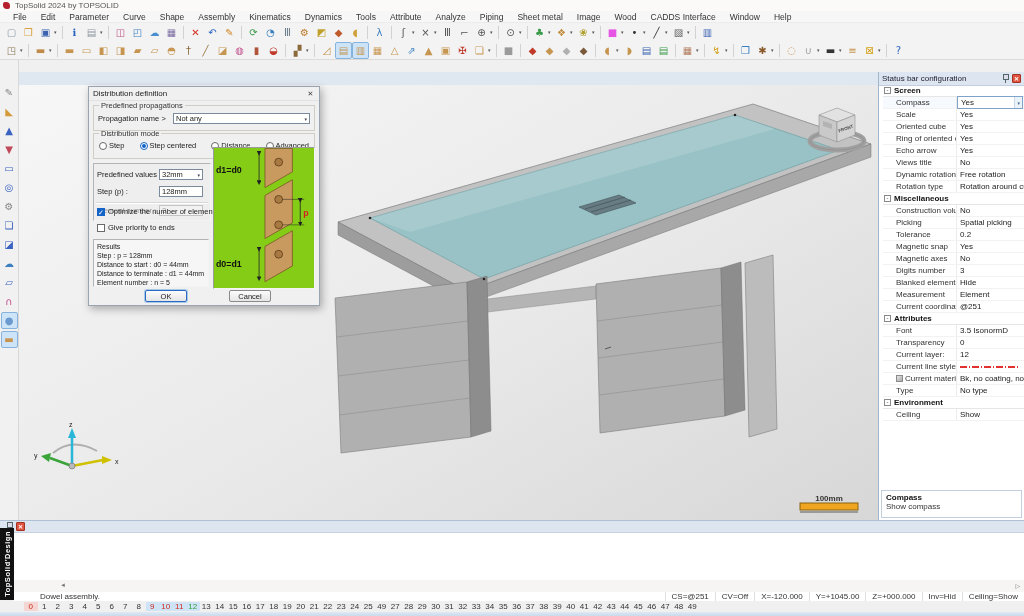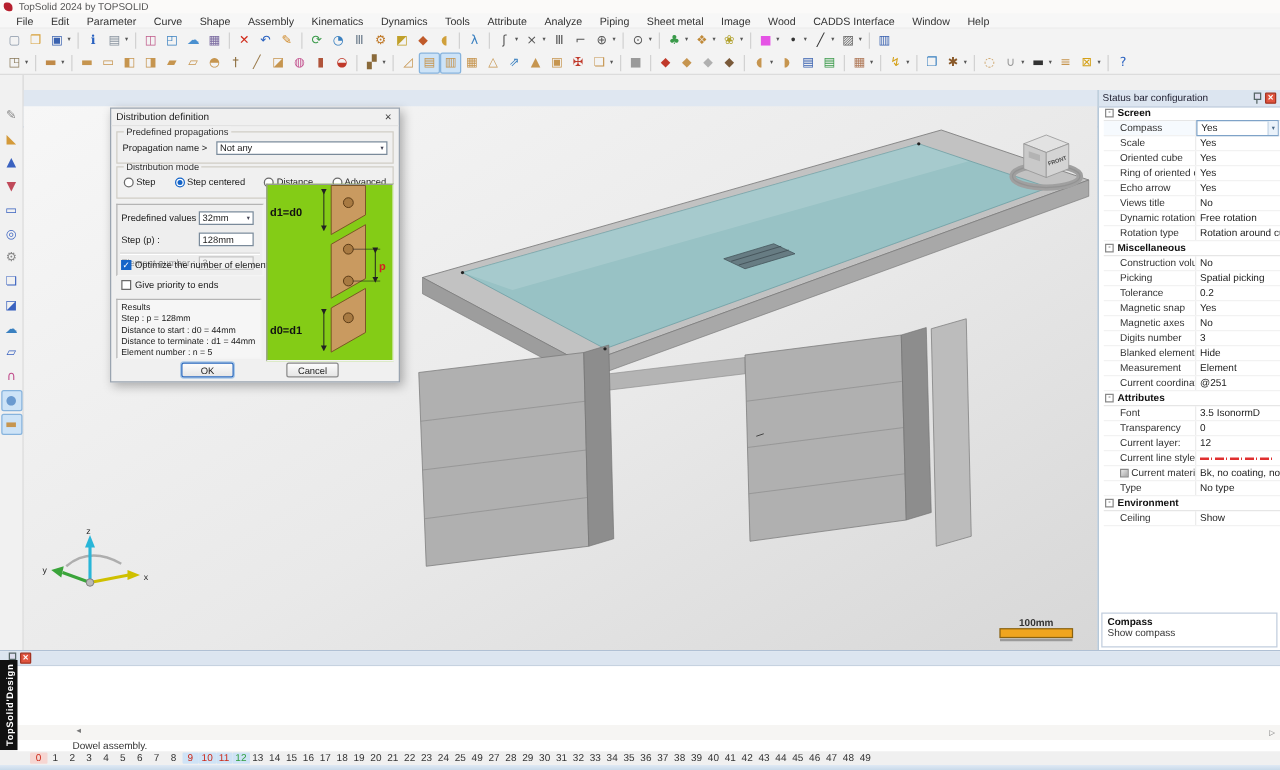--- a/index.html
+++ b/index.html
@@ -145,21 +145,21 @@
   .bscroll{font-size:6px;color:#777;margin:2px 4px 0 0}
   .bscroll-l::before{content:"◄"}
   .bscroll-r::before{content:"▷"}
   .bscroll-r{margin-left:auto;margin-right:4px}
   .btab{height:12px;padding:0 14px;display:flex;align-items:center;font-size:8px;color:#444;
         background:#eceae6;border:1px solid #c9c5bd;border-top:none;box-sizing:border-box;margin-right:3px;
         clip-path:polygon(0 0,100% 0,calc(100% - 5px) 100%,5px 100%)}
   .btab.active{background:#fff;border-color:#9a9a9a;color:#111}
   #statusline{position:absolute;left:14px;top:592px;width:1010px;height:9px;background:#fff;
               display:flex;align-items:center;font-size:8px;color:#333}
-  #status-msg{margin-left:44px;white-space:nowrap}
+  #status-msg{margin-left:26px;white-space:nowrap}
   #segs{margin-left:auto;display:flex;align-items:center;height:100%}
   .seg{padding:0 6px;border-left:1px solid #e0e0e0;white-space:nowrap}
   #layerbar{position:absolute;left:24px;top:601px;height:11px;display:flex;align-items:center}
   .lnum{width:13.5px;text-align:center;font-size:8px;color:#333;border-radius:1px}
   .lnum.occupied{color:#cc2a1a;background:#f6d6d2}
   .lnum.selred{color:#cc2a1a;background:#cfe3f6}
   .lnum.selgreen{color:#2f9e3f;background:#cfe3f6}
   #bottomstrip{position:absolute;left:0;top:612px;width:1024px;height:4px;background:linear-gradient(#dfe9f4,#c9daea)}
 </style>
 </head>
@@ -945,20 +945,29 @@
   <span>TopSolid'Design</span>
 </div>
 
 <div id="btabrow">
   <span class="bscroll bscroll-l"></span>
   <span class="bscroll bscroll-r"></span>
 </div>
 
 <div id="statusline">
   <span id="status-msg">Dowel assembly.</span>
+  <span id="segs">
+      <span class="seg">CS=@251</span>
+      <span class="seg">CV=Off</span>
+      <span class="seg">X=-120.000</span>
+      <span class="seg">Y=+1045.00</span>
+      <span class="seg">Z=+000.000</span>
+      <span class="seg">Inv=Hid</span>
+      <span class="seg">Ceiling=Show</span>
+    </span>
 </div>
 
 <div id="layerbar">
     <span class="lnum occupied">0</span>
     <span class="lnum">1</span>
     <span class="lnum">2</span>
     <span class="lnum">3</span>
     <span class="lnum">4</span>
     <span class="lnum">5</span>
     <span class="lnum">6</span>

